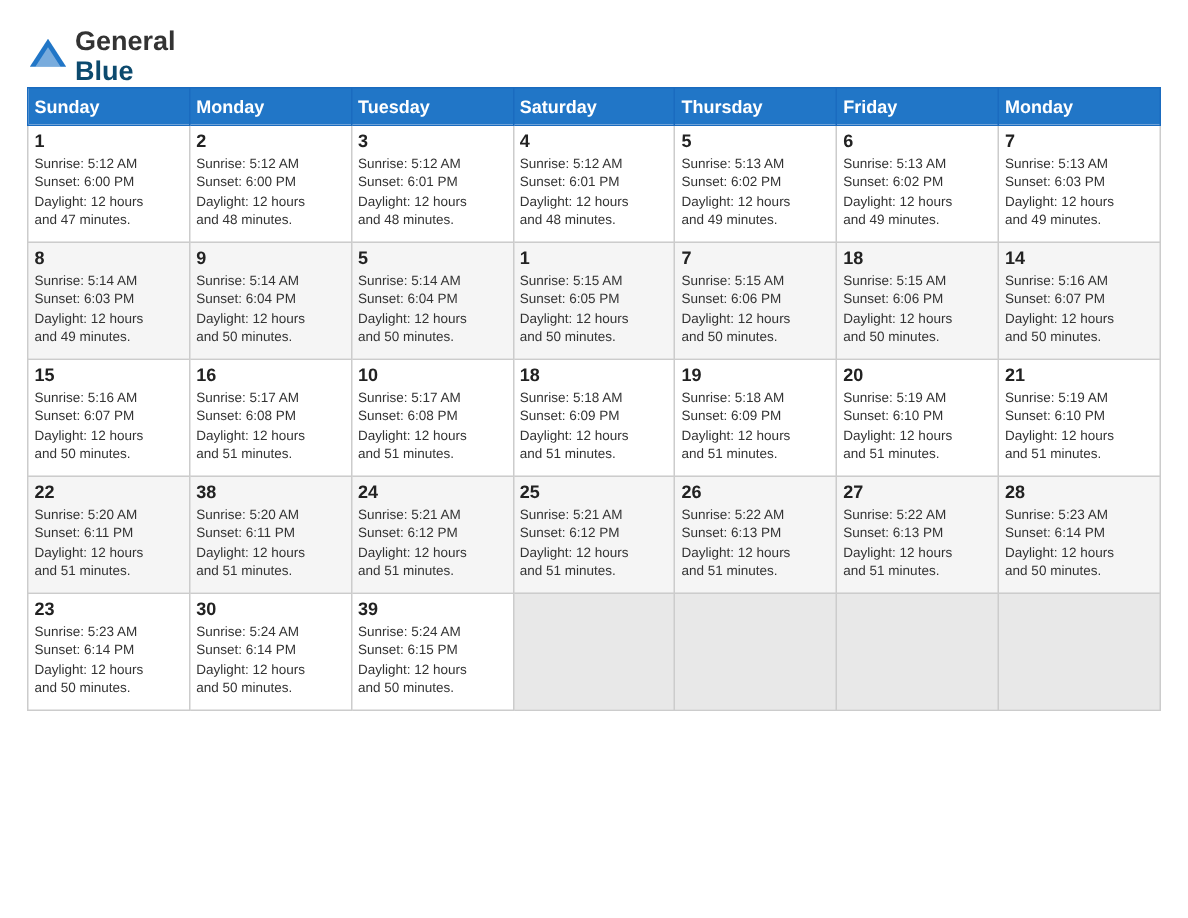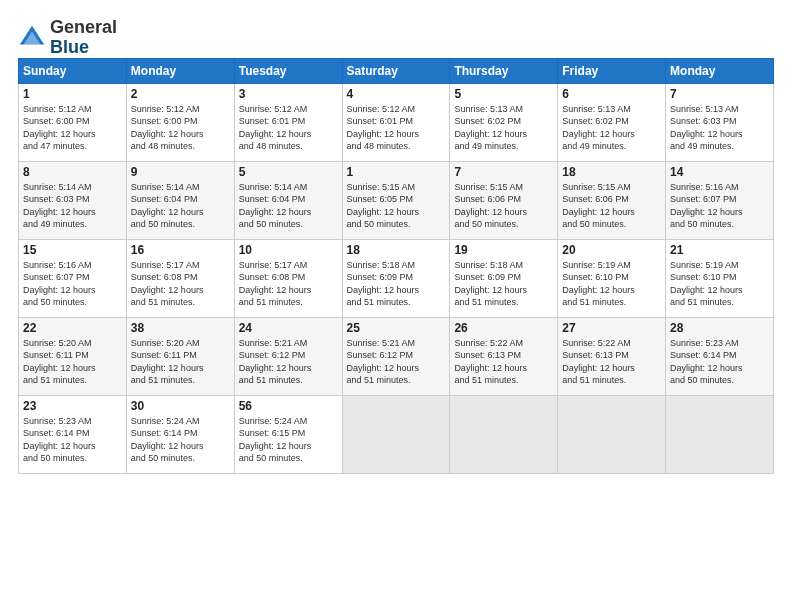--- a/index.html
+++ b/index.html
@@ -337,21 +337,21 @@
 and 50 minutes.</div>
           </td>
           <td>
             <span class="day-num">30</span>
             <div class="day-info" style="white-space: pre-line;">Sunrise: 5:24 AM
 Sunset: 6:14 PM
 Daylight: 12 hours
 and 50 minutes.</div>
           </td>
           <td>
-            <span class="day-num">56</span>
+            <span class="day-num">39</span>
             <div class="day-info" style="white-space: pre-line;">Sunrise: 5:24 AM
 Sunset: 6:15 PM
 Daylight: 12 hours
 and 50 minutes.</div>
           </td>
           <td class="empty"></td>
           <td class="empty"></td>
           <td class="empty"></td>
           <td class="empty"></td>
         </tr>

